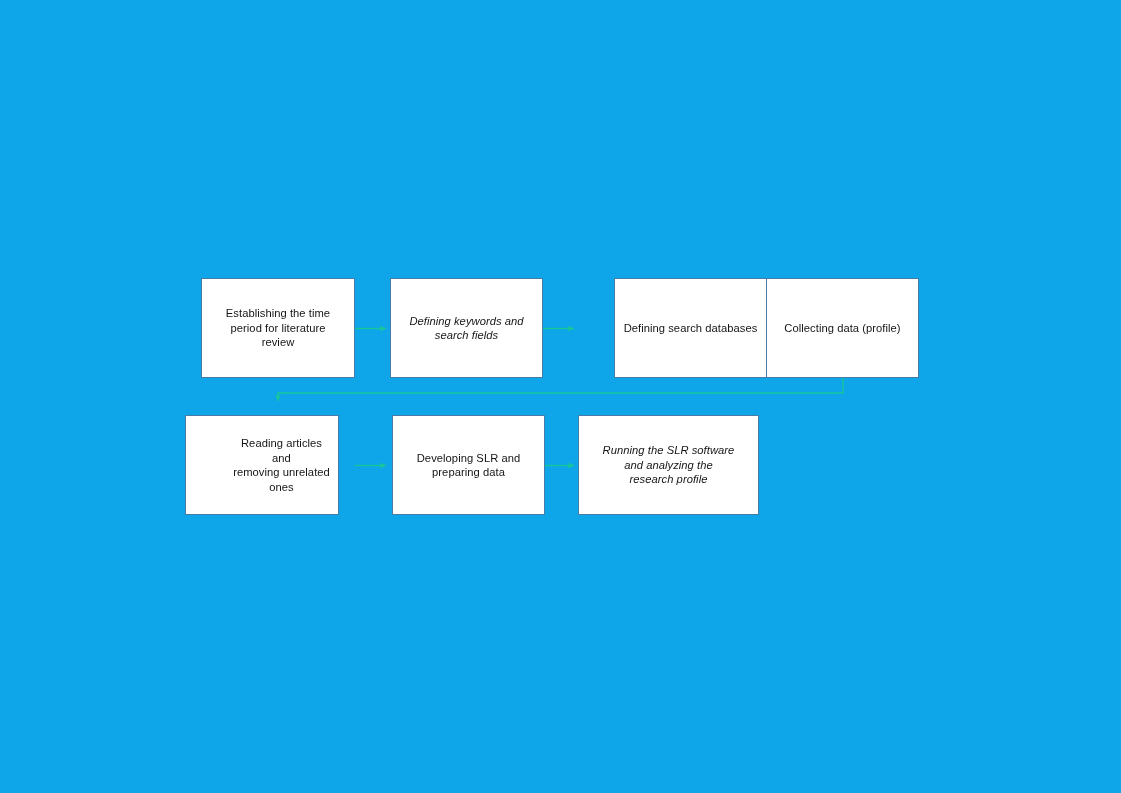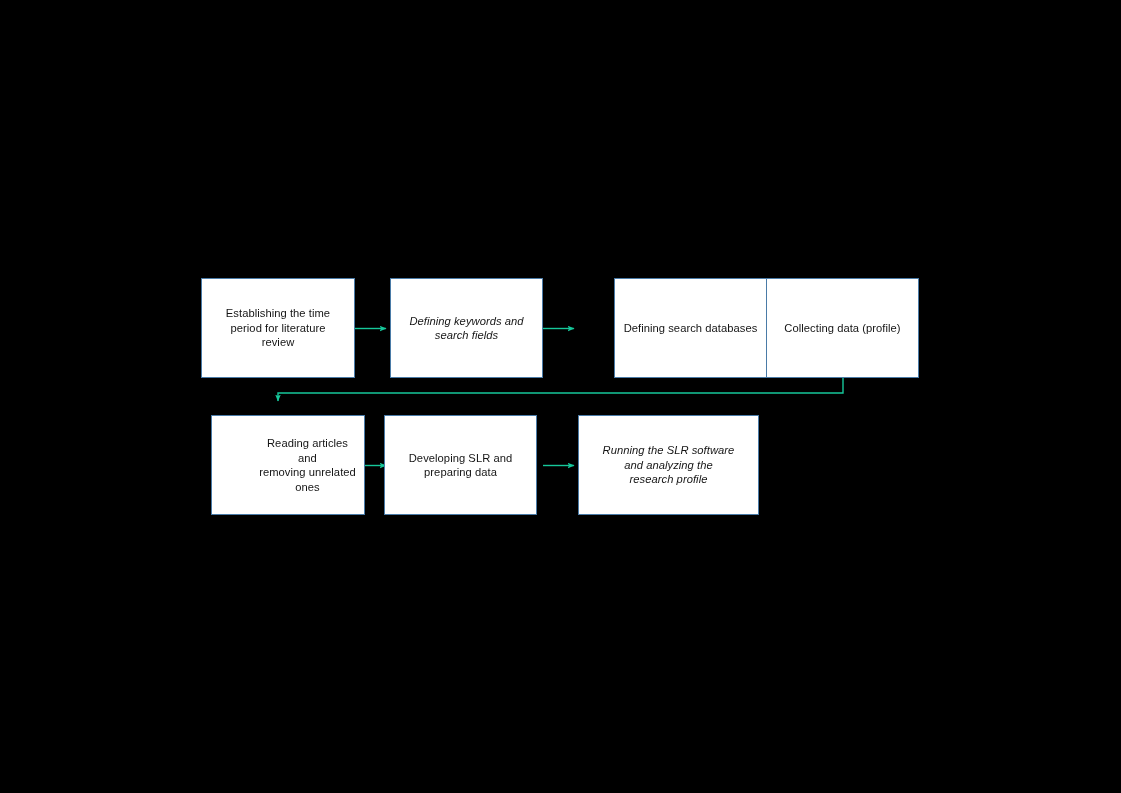--- a/index.html
+++ b/index.html
@@ -4,21 +4,21 @@
 <style>
   html, body {
     margin: 0;
     padding: 0;
     background: #ffffff;
   }
   #canvas {
     position: relative;
     width: 1121px;
     height: 793px;
-    background: #000000;
+    background: #0ea5e9;
     overflow: hidden;
     font-family: "Liberation Sans", sans-serif;
   }
   #wires {
     position: absolute;
     left: 0;
     top: 0;
     width: 1121px;
     height: 793px;
     pointer-events: none;
@@ -80,26 +80,26 @@
   </div>
 
   <div class="node" style="left:578px; top:278px; width:153px; height:100px;margin-left:36px;">
     <span class="node-label">Defining search databases</span>
   </div>
 
   <div class="node" style="left:766px; top:278px; width:153px; height:100px;">
     <span class="node-label">Collecting data (profile)</span>
   </div>
 
-  <div class="node" style="left:211px; top:415px; width:154px; height:100px;padding-left:47px;">
+  <div class="node" style="left:185px; top:415px; width:154px; height:100px;padding-left:47px;">
     <span class="node-label">Reading articles and
 removing unrelated ones</span>
   </div>
 
-  <div class="node" style="left:384px; top:415px; width:153px; height:100px;">
+  <div class="node" style="left:392px; top:415px; width:153px; height:100px;">
     <span class="node-label">Developing SLR and
 preparing data</span>
   </div>
 
   <div class="node" style="left:578px; top:415px; width:181px; height:100px;font-style:italic;">
     <span class="node-label">Running the SLR software
 and analyzing the
 research profile</span>
   </div>
 

